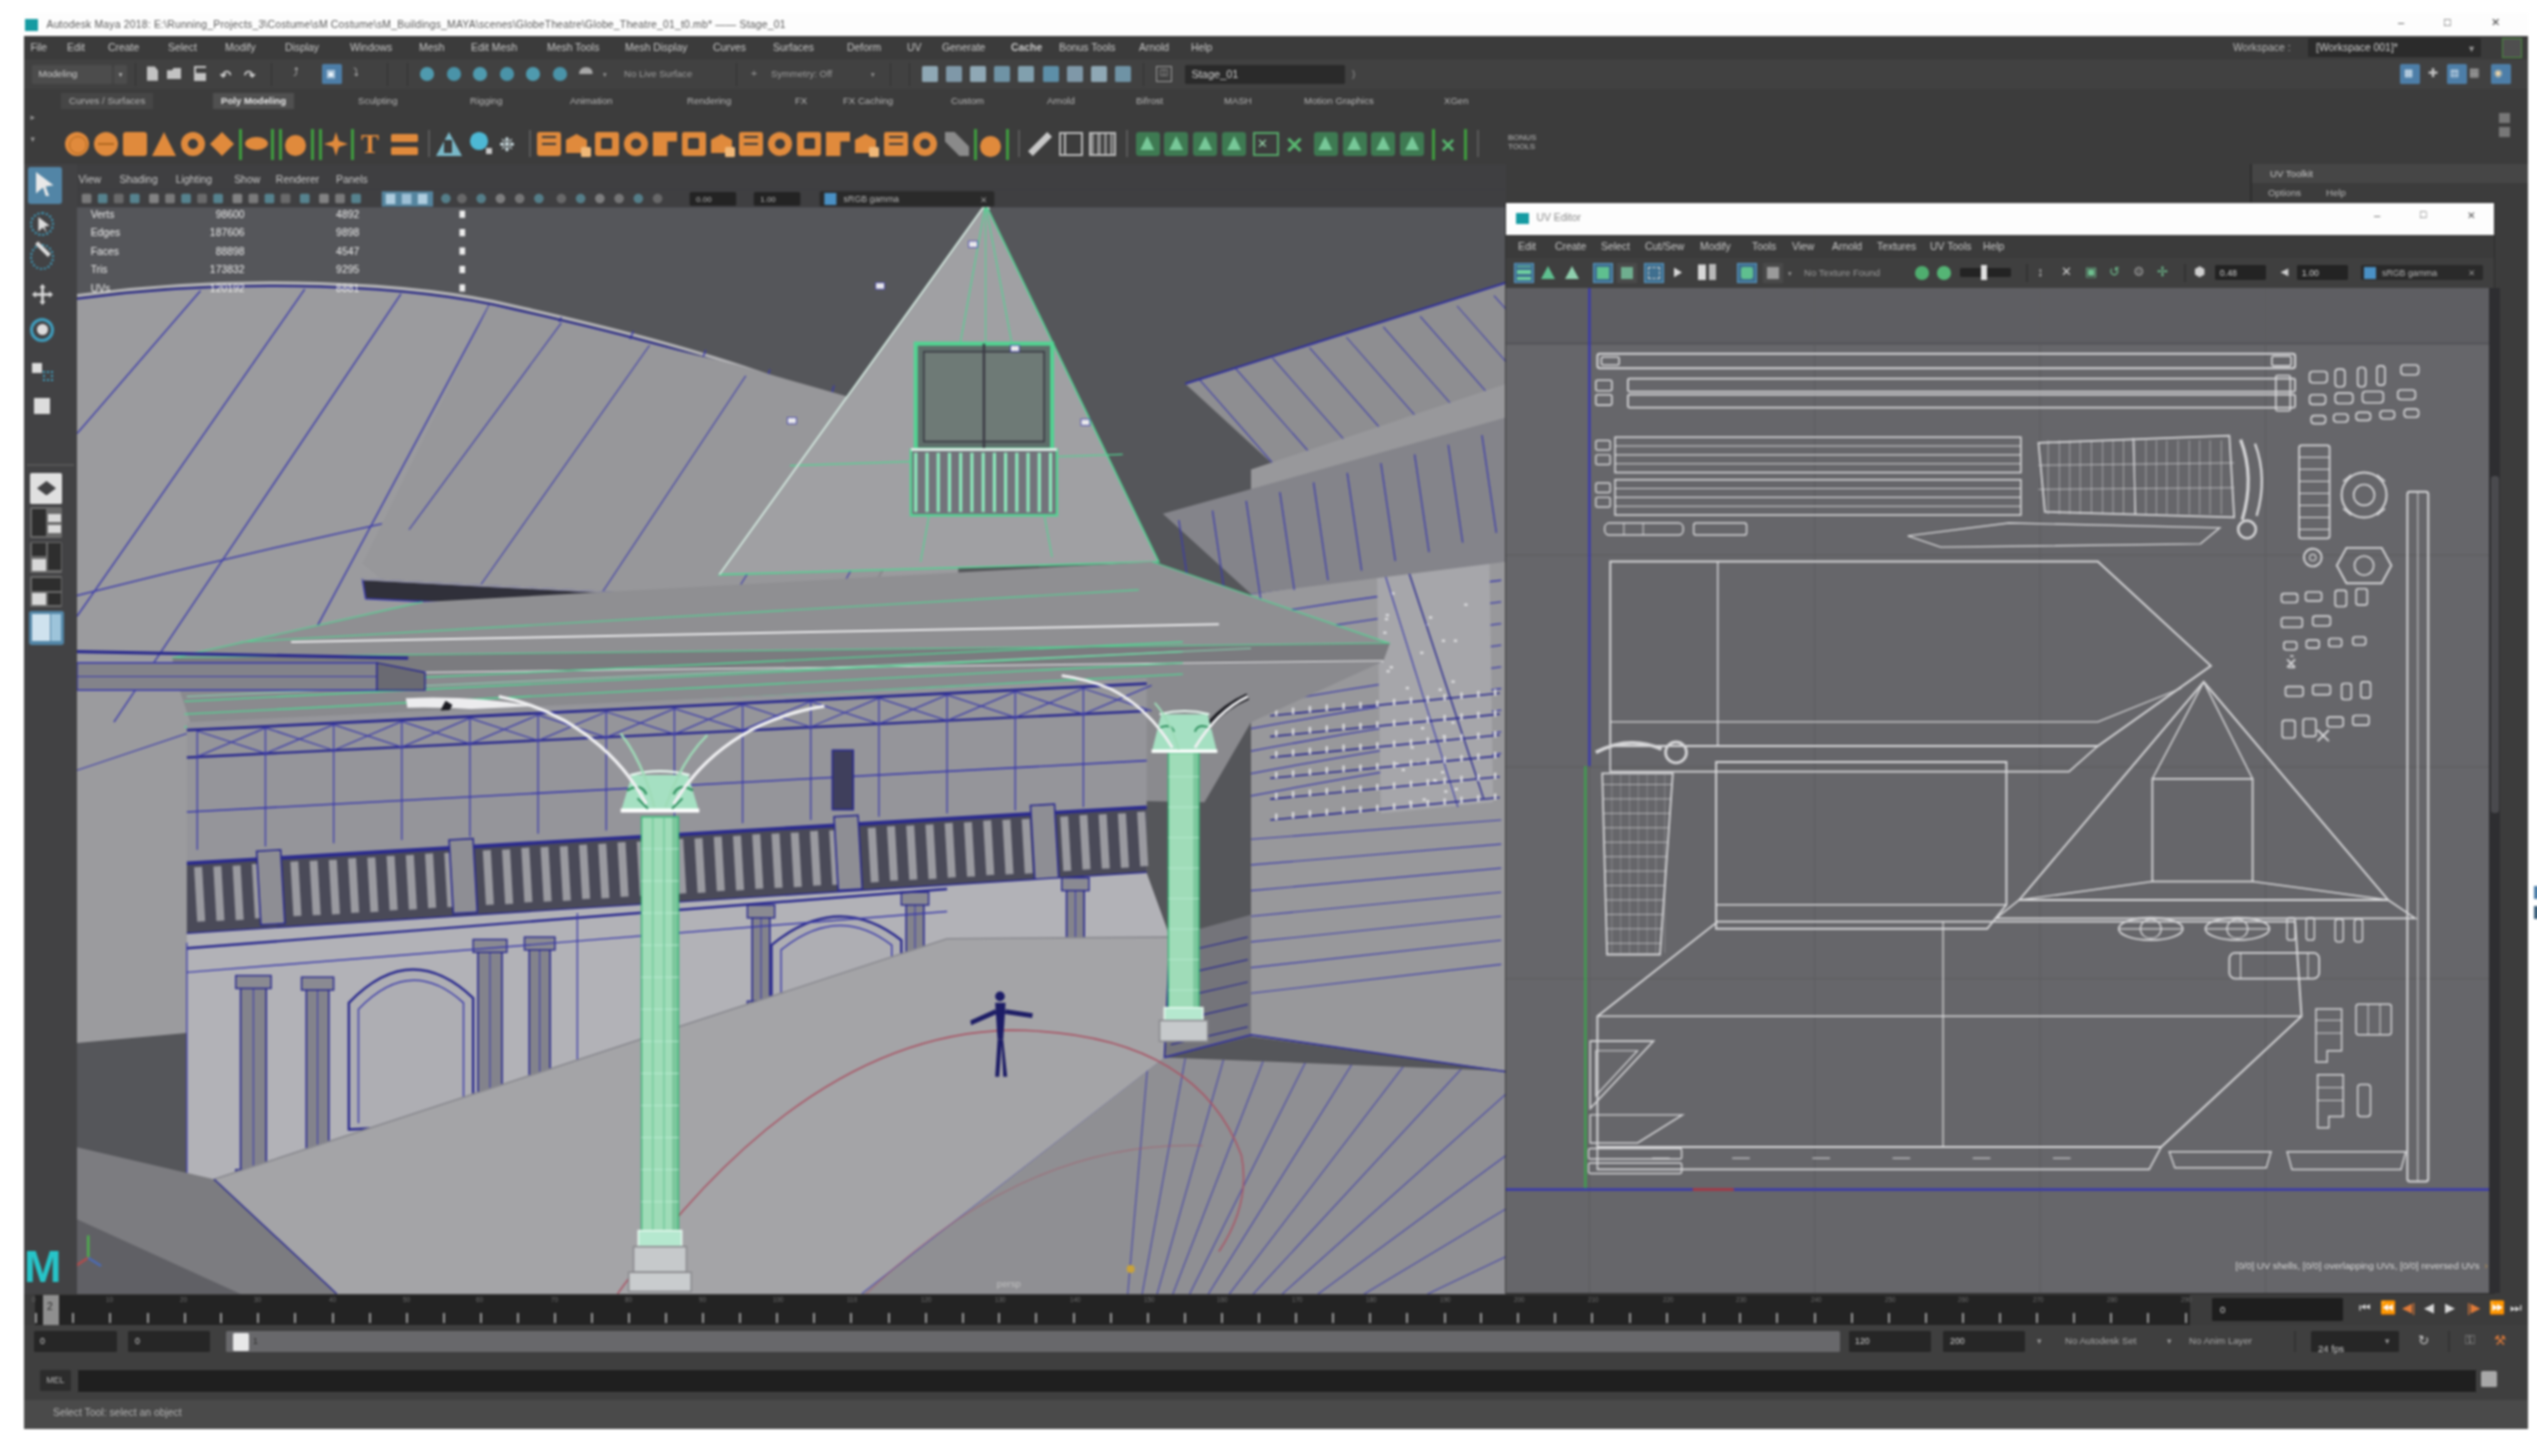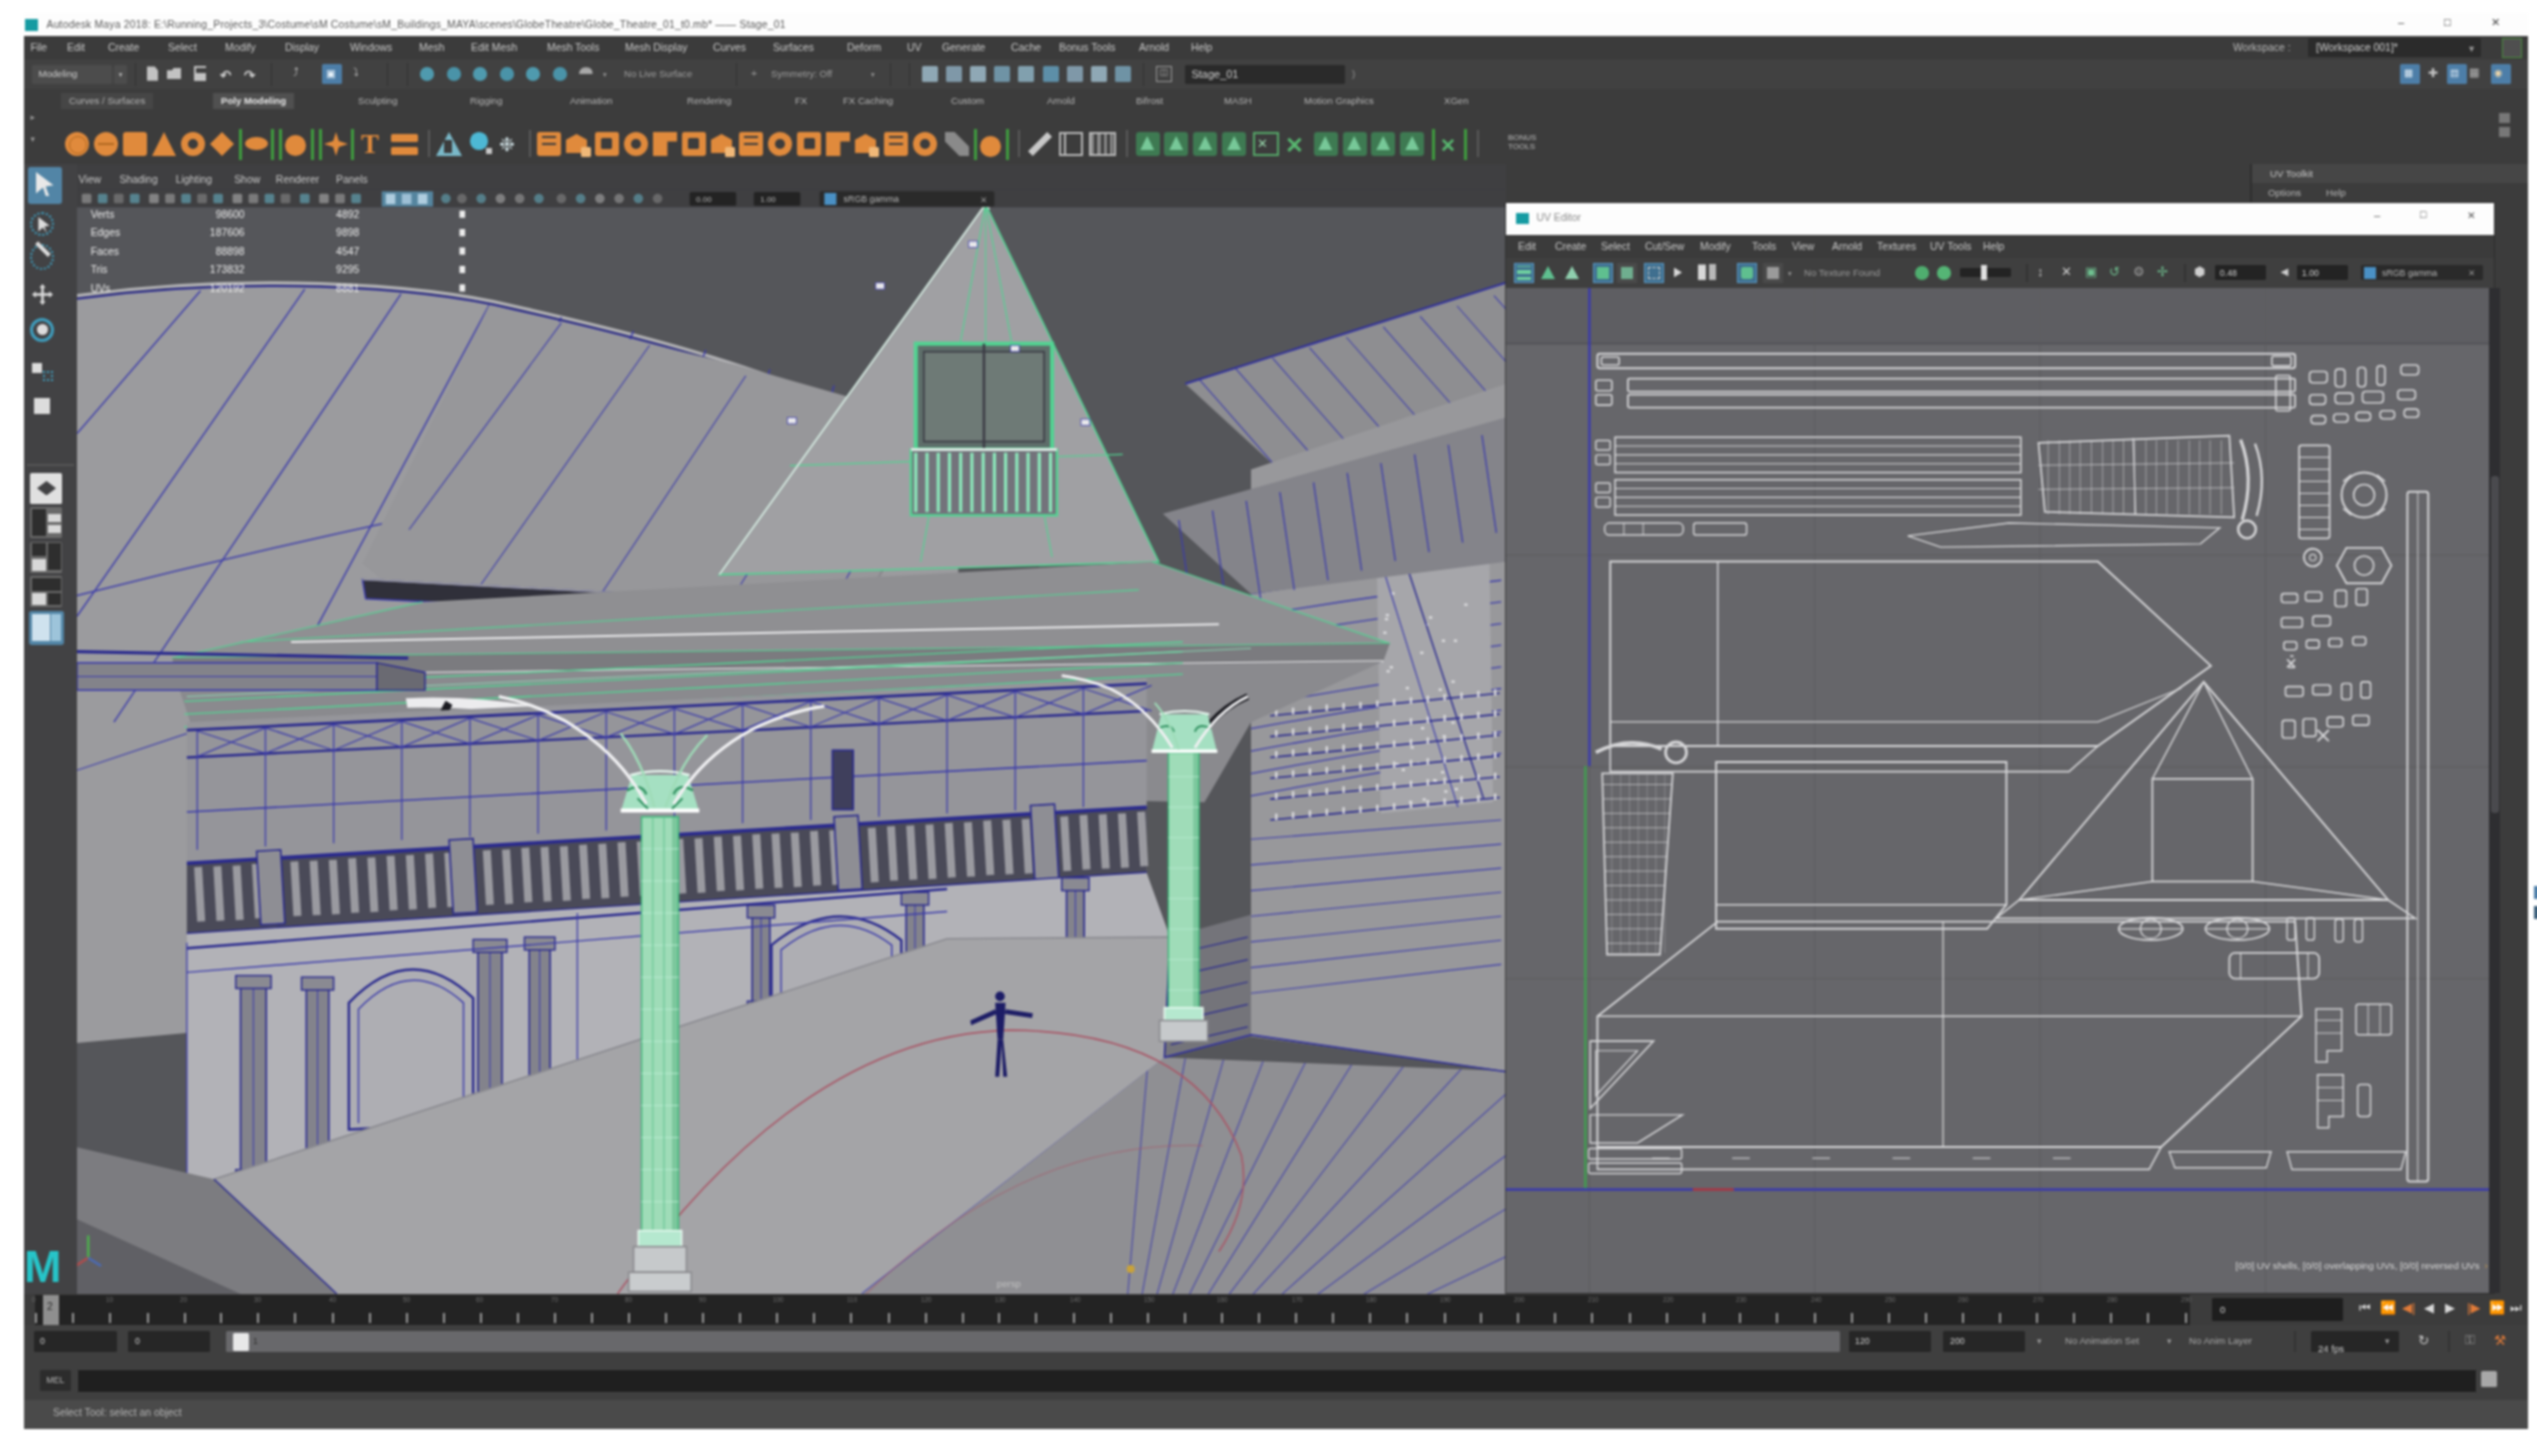--- a/index.html
+++ b/index.html
@@ -67,21 +67,21 @@
     <span style="left:326px;">Windows</span>
         <span style="left:395px;">Mesh</span>
     <span style="left:447px;">Edit Mesh</span>
         <span style="left:523px;">Mesh Tools</span>
     <span style="left:601px;">Mesh Display</span>
         <span style="left:689px;">Curves</span>
     <span style="left:749px;">Surfaces</span>
         <span style="left:823px;">Deform</span>
     <span style="left:883px;">UV</span>
         <span style="left:918px;">Generate</span>
-    <span style="left:987px;">Cache</span>
+    <span style="left:987px;font-weight:bold;">Cache</span>
         <span style="left:1035px;">Bonus Tools</span>
     <span style="left:1115px;">Arnold</span>
         <span style="left:1167px;">Help</span>
     <span style="left:2209px;color:#b9b9b9;">Workspace :</span>
         <span style="left:2284px;top:2.4px;width:173px;height:18.4px;background:#2b2b2b;border-radius:1.6px;"></span>
         <span style="left:2292px;color:#cfcfcf;">[Workspace 001]*</span>
     <span style="left:2445px;color:#9a9a9a;">▾</span>
     <span style="left:2478px;top:2.4px;width:17.6px;height:17.6px;border:1.6px solid #4a8c3f;background:#4f4f4f;"></span>
   </div>
 
@@ -1046,21 +1046,21 @@
     <span class="abs" style="left:104px;top:6.4px;width:82px;height:21px;background:#262626;border-radius:1.6px;"></span>
     <span class="abs" style="left:111px;top:11.2px;color:#cfcfcf;font-size:8.8px;">0</span>
     <span class="abs" style="left:202px;top:6.4px;width:1614px;height:21px;background:#68686b;border-radius:1.6px;"></span>
     <span class="abs" style="left:209px;top:8px;width:16px;height:17.6px;background:#e8e8e8;border-radius:1.6px;"></span>
     <span class="abs" style="left:229px;top:11.2px;color:#2e2e2e;font-size:8.8px;">1</span>
     <span class="abs" style="left:1825px;top:6.4px;width:82px;height:21px;background:#262626;border-radius:1.6px;"></span>
     <span class="abs" style="left:1831px;top:11.2px;color:#cfcfcf;font-size:8.8px;">120</span>
     <span class="abs" style="left:1919px;top:6.4px;width:82px;height:21px;background:#262626;border-radius:1.6px;"></span>
     <span class="abs" style="left:1926px;top:11.2px;color:#cfcfcf;font-size:8.8px;">200</span>
     <span class="abs" style="left:2013px;top:11.2px;color:#9a9a9a;font-size:8.8px;">▾</span>
-    <span class="abs" style="left:2041px;top:10.4px;color:#a8a8a8;font-size:9.6px;">No Animation Set</span>
+    <span class="abs" style="left:2041px;top:10.4px;color:#a8a8a8;font-size:9.6px;">No Autodesk Set</span>
     <span class="abs" style="left:2143px;top:11.2px;color:#9a9a9a;font-size:8.8px;">▾</span>
     <span class="abs" style="left:2165px;top:10.4px;color:#a8a8a8;font-size:9.6px;">No Anim Layer</span>
     <span class="abs" style="left:2270px;top:6.4px;width:1.6px;height:21px;background:#333;"></span>
     <span class="abs" style="left:2287px;top:6.4px;width:88px;height:21px;background:#262626;border-radius:1.6px;"></span>
     <span class="abs" style="left:2294px;top:10.4px;color:#cfcfcf;font-size:9.6px;margin-top:8px;">24 fps</span>
     <span class="abs" style="left:2361px;top:11.2px;color:#9a9a9a;font-size:8.8px;">▾</span>
     <span class="abs" style="left:2394px;top:7.2px;color:#c8c8c8;font-size:13.6px;">↻</span>
     <span class="abs" style="left:2424px;top:6.4px;width:1.6px;height:21px;background:#333;"></span>
     <span class="abs" style="left:2441px;top:7.2px;color:#9a9a9a;font-size:13px;">⚿</span>
     <span class="abs" style="left:2470px;top:7.2px;color:#e07b39;font-size:13.6px;">⚒</span>

